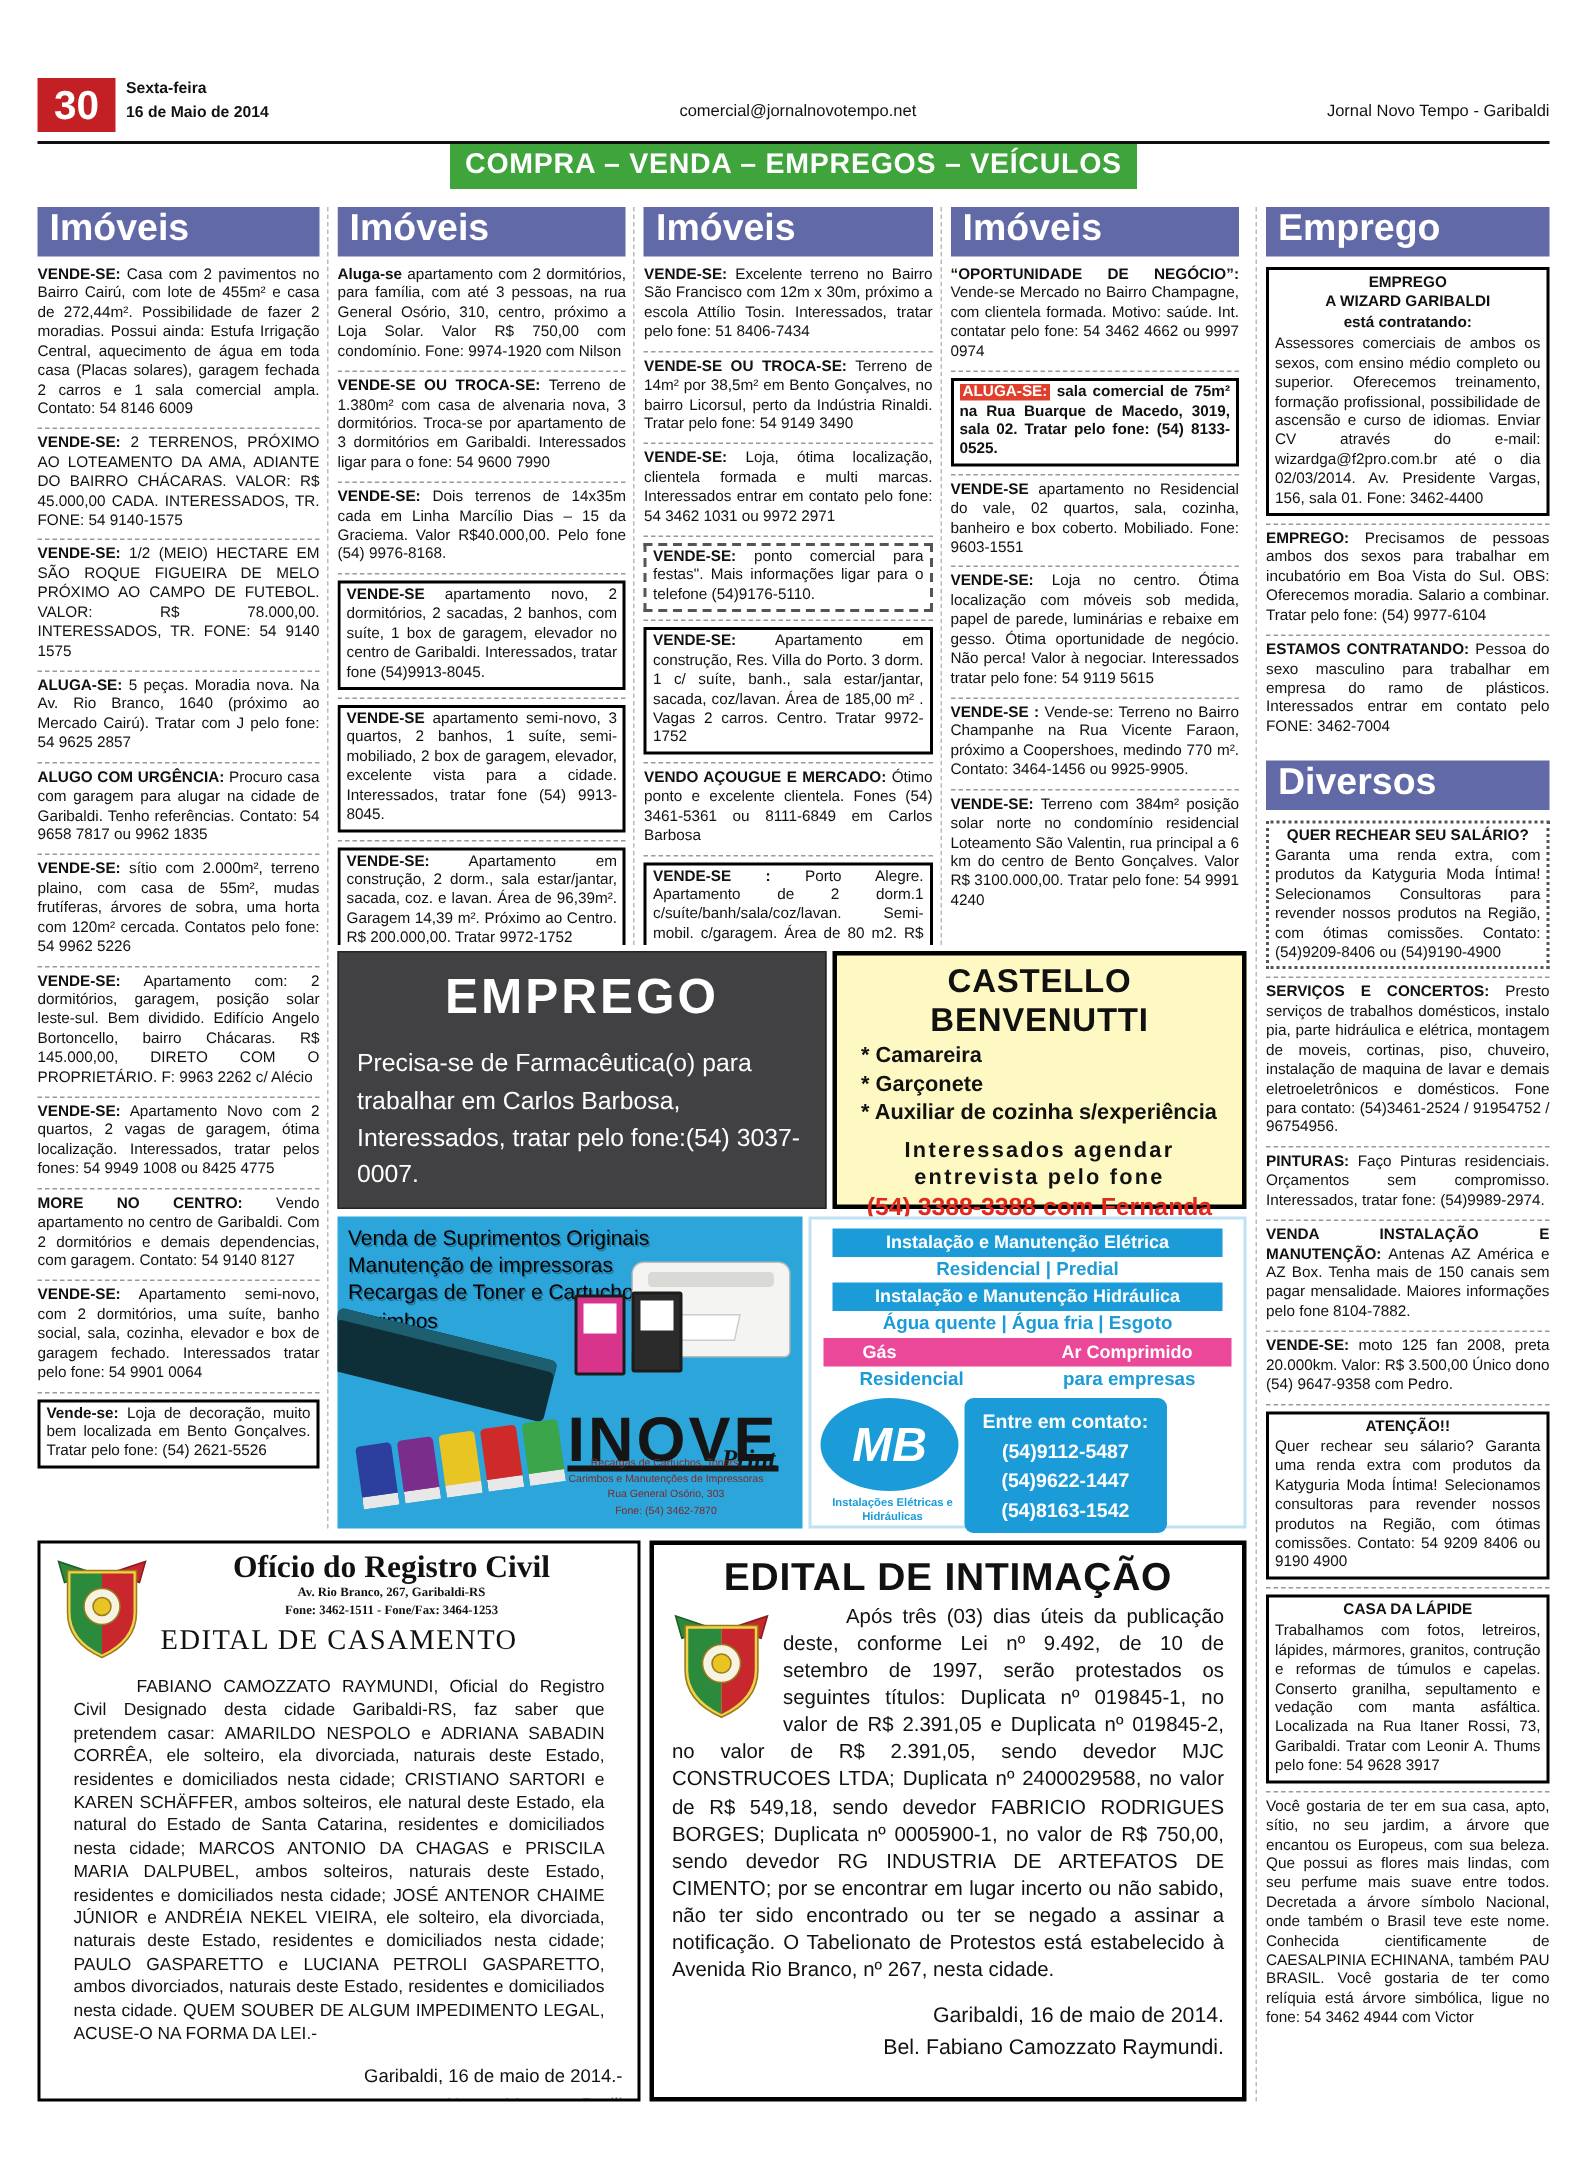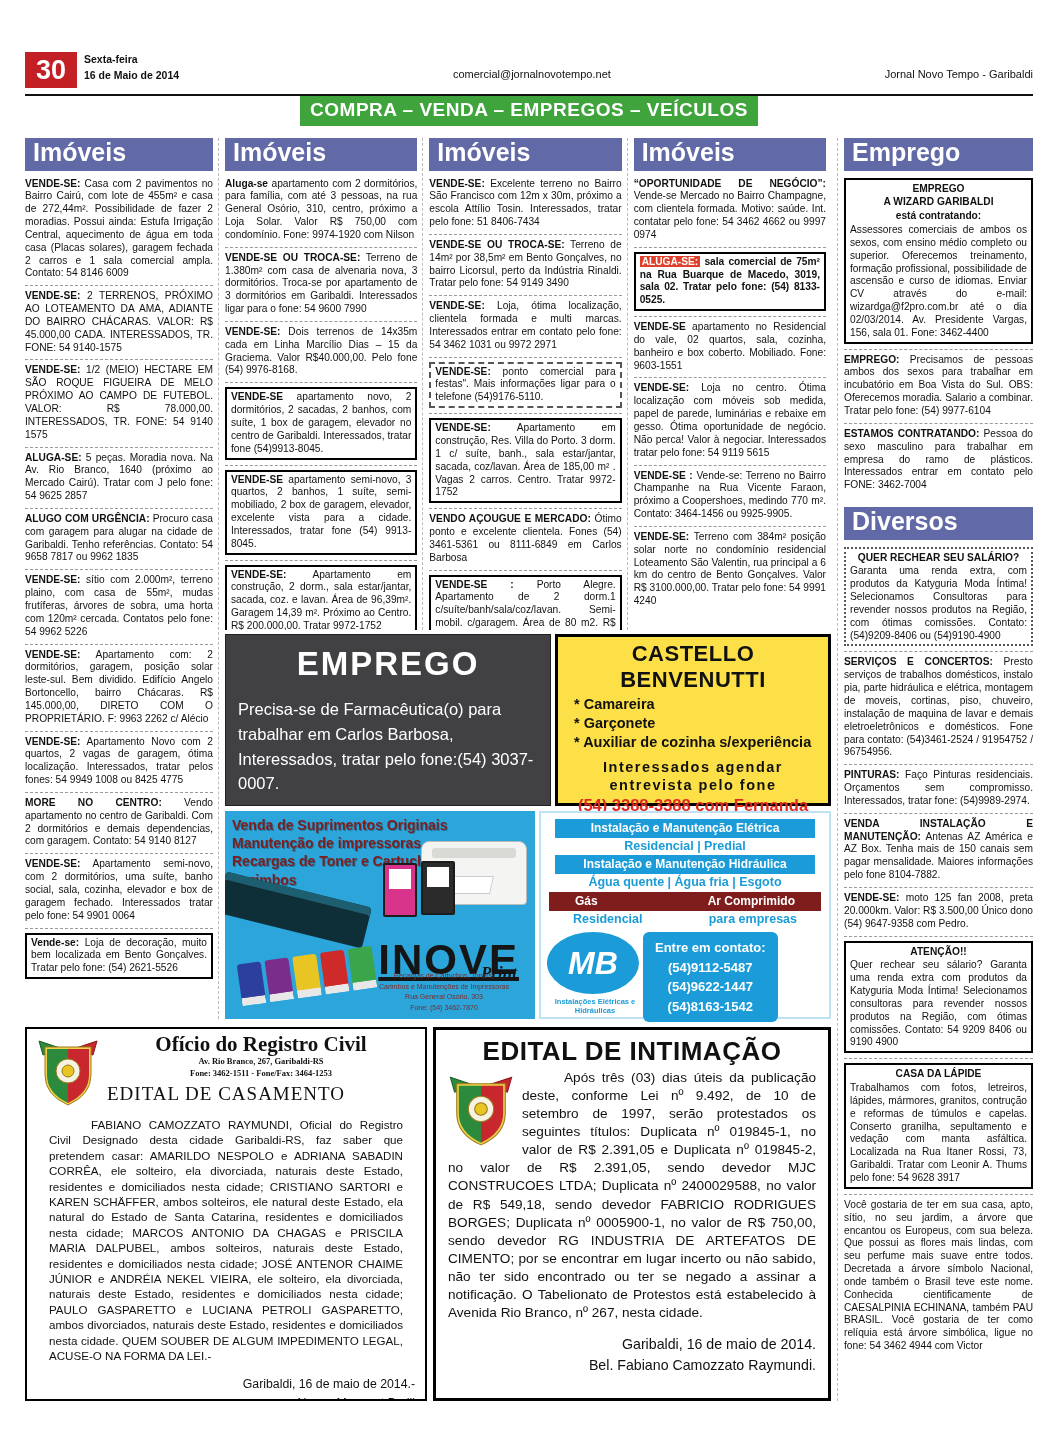--- a/index.html
+++ b/index.html
@@ -39,48 +39,48 @@
   .ad-title{text-align:center;font-weight:bold;margin:1px 0;}
   .ad-box{padding:2px 4px;}
   .box-solid{border:2px solid #000;}
   .box-dashed{border:2px dashed #555;}
   .box-dotted{border:2px dotted #555;}
   
   .ad-band1{display:flex;gap:4px;height:172px;margin-top:4px;}
   .emprego-box{width:326px;box-sizing:border-box;background:#414043;border:1px solid #222;color:#fff;padding:8px 12px;}
   .emprego-box .ttl{text-align:center;font-size:33px;font-weight:bold;letter-spacing:2px;margin:2px 0 14px;}
   .emprego-box .bdy{font-size:16.5px;line-height:1.5;}
-  .castello-box{flex:1;box-sizing:border-box;border:3px solid #000;padding:4px 8px;background:#fde047;}
+  .castello-box{flex:1;box-sizing:border-box;border:3px solid #000;padding:4px 8px;background:#fef9c3;}
   .cb-title{text-align:center;font-weight:bold;font-size:22px;letter-spacing:.5px;}
   .cb-contrata{text-align:center;color:#e02a20;font-weight:bold;font-size:25px;letter-spacing:4px;margin:2px 0 5px;}
   .cb-item{font-weight:bold;font-size:14.5px;margin:3px 0 3px 8px;}
   .cb-note{text-align:center;font-weight:bold;font-size:14.5px;letter-spacing:1.5px;line-height:1.25;}
   .cb-phone{text-align:center;color:#e02a20;font-weight:bold;font-size:16.5px;margin-top:2px;}
   .ad-band2{display:flex;gap:4px;height:208px;margin-top:5px;}
   
   .inove-ad{width:310px;box-sizing:border-box;background:#2ba5da;position:relative;overflow:hidden;padding:5px 7px;}
-  .inove-lines div{color:#7f1d1d;font-weight:bold;font-size:14px;line-height:1.3;text-shadow:1px 1px 0 rgba(0,0,0,.28);}
+  .inove-lines div{color:#000000;font-weight:normal;font-size:14px;line-height:1.3;text-shadow:1px 1px 0 rgba(0,0,0,.28);}
   .printer{position:absolute;right:8px;top:30px;width:104px;height:62px;background:#f4f4f2;border-radius:8px 8px 4px 4px;border:1px solid #bbb;}
   .printer .ctrl{position:absolute;top:6px;left:10px;right:10px;height:10px;background:#d9d9d6;border-radius:3px;}
   .printer .slot{position:absolute;bottom:10px;left:6px;width:60%;height:16px;background:#fff;border:1px solid #ccc;transform:skewX(-12deg);}
   .toner{position:absolute;left:-6px;top:78px;width:150px;height:42px;background:#0e2e38;transform:rotate(14deg);border-radius:4px;box-shadow:inset 0 8px 0 #1d5e70;}
   .cart{position:absolute;width:30px;height:50px;border:2px solid #1c1c1c;border-radius:2px;}
   .cart .lblq{position:absolute;top:4px;left:4px;right:4px;height:20px;background:#fff;}
   .cart.m{left:158px;top:52px;background:#d8348c;}
   .cart.k{left:196px;top:50px;background:#2b2b2b;}
   .stamps{position:absolute;left:14px;bottom:22px;display:flex;gap:4px;transform:rotate(-8deg);}
   .stamp{width:24px;height:34px;border-radius:3px 3px 0 0;border-bottom:8px solid #e8e8e8;}
   .inove-brand{position:absolute;right:16px;top:128px;font-size:42px;font-weight:bold;color:#151515;letter-spacing:2px;line-height:1;text-decoration:underline;}
   .inove-print{position:absolute;right:18px;top:152px;font-style:italic;font-weight:bold;font-size:17px;color:#151515;font-family:"Liberation Serif",serif;}
   .inove-small{position:absolute;right:6px;bottom:6px;width:170px;text-align:center;font-size:7px;color:#7e2a2a;line-height:1.5;}
   
   .mb-ad{flex:1;box-sizing:border-box;background:#fff;border:2px solid #bfe2f2;padding:4px 6px;position:relative;}
   .mb-bar{background:#1b9cd8;color:#fff;font-weight:bold;text-align:center;font-size:12px;padding:2px 0 3px;margin:2px 8px 1px;}
   .mb-sub{color:#1b9cd8;text-align:center;font-size:12.5px;font-weight:bold;margin-bottom:1px;}
-  .mb-split{display:flex;justify-content:space-between;background:#7f1d1d;color:#fff;font-weight:bold;font-size:12px;
+  .mb-split{display:flex;justify-content:space-between;background:#ec4899;color:#fff;font-weight:bold;font-size:12px;
             padding:2px 26px 3px;margin:3px 2px 1px;}
   .mb-subsplit{display:flex;justify-content:space-between;padding:0 26px;color:#1b9cd8;font-size:12.5px;font-weight:bold;}
   .mb-bottom{display:flex;align-items:flex-start;justify-content:flex-start;margin-top:6px;}
   .mb-logo{width:96px;text-align:center;}
   .mb-ellipse{width:92px;height:62px;background:#1b9cd8;border-radius:50%;display:flex;align-items:center;justify-content:center;
               color:#fff;font-weight:bold;font-size:32px;font-style:italic;}
   .mb-caption{color:#1b9cd8;font-size:7.5px;font-weight:bold;margin-top:3px;}
   .mb-contact{background:#1b9cd8;color:#fff;border-radius:6px;padding:6px 12px;font-weight:bold;font-size:13px;
               text-align:center;line-height:1.5;margin-right:4px;}
   

